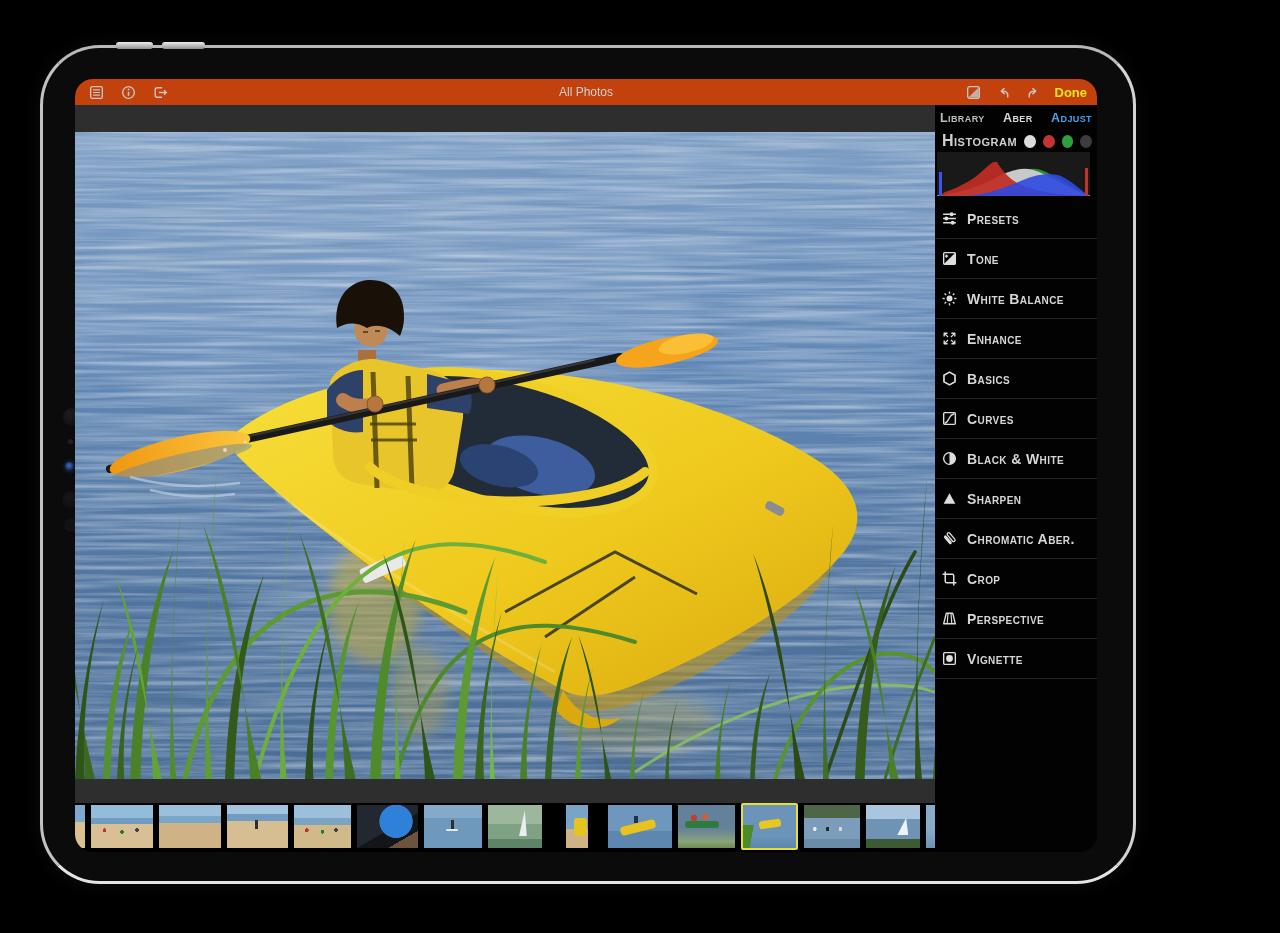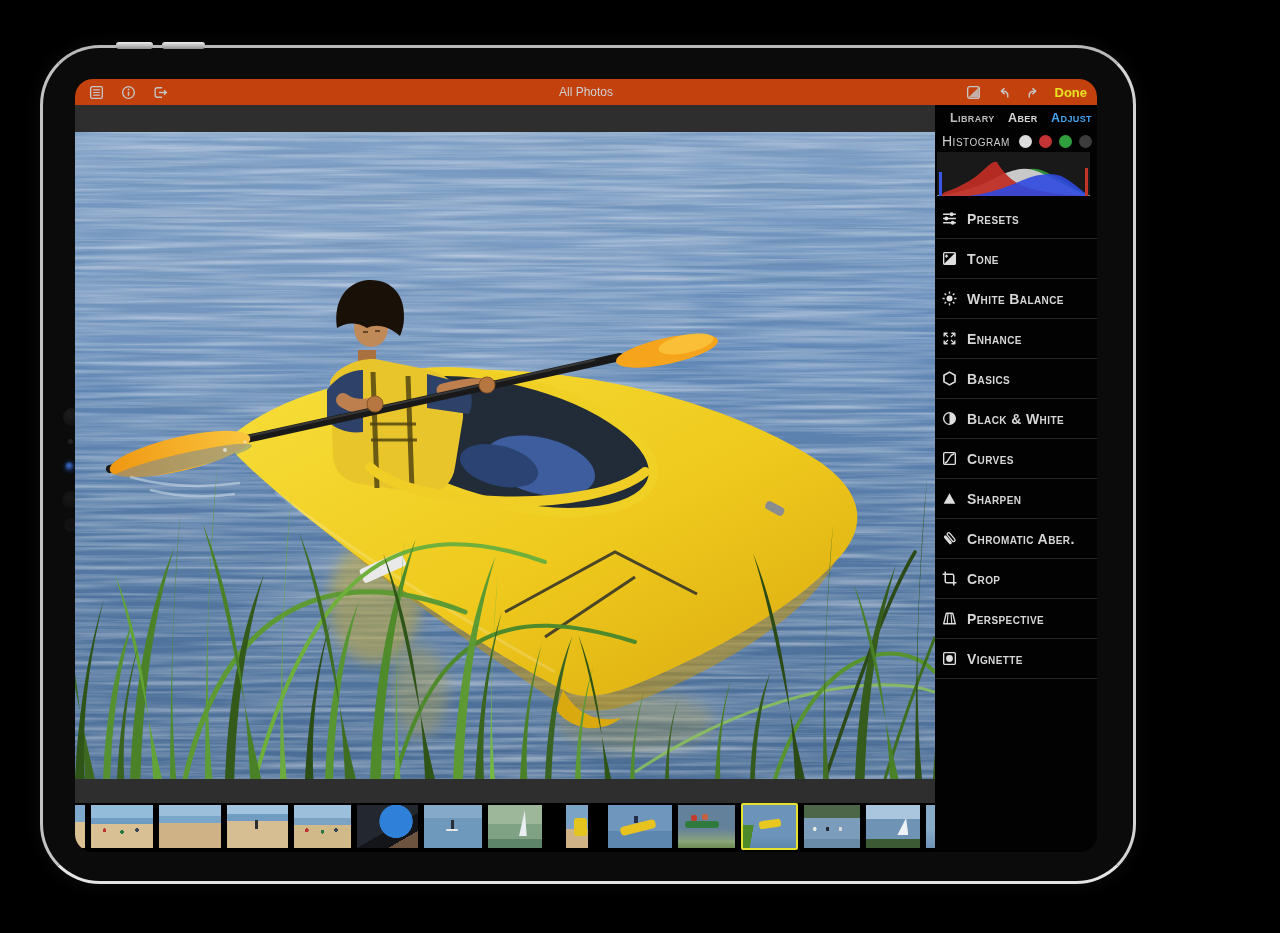--- a/index.html
+++ b/index.html
@@ -72,27 +72,27 @@
       radial-gradient(circle 2px at 12% 50%,#e8e8e8 0 90%,rgba(0,0,0,0)),
       radial-gradient(circle 2px at 45% 50%,#23282e 0 90%,rgba(0,0,0,0)),
       radial-gradient(circle 2px at 78% 50%,#d8d8d8 0 90%,rgba(0,0,0,0));}
   .ssail{left:58%;top:30%;width:11px;height:17px;background:#eef2f5;clip-path:polygon(0 100%,80% 0,100% 100%);}
   .specks{left:10%;top:52%;width:80%;height:8px;background:
       radial-gradient(circle 2px at 15% 40%,#b33 0 90%,rgba(0,0,0,0)),
       radial-gradient(circle 2px at 50% 60%,#274 0 90%,rgba(0,0,0,0)),
       radial-gradient(circle 2px at 80% 40%,#345 0 90%,rgba(0,0,0,0));}
   
   .sidebar{width:162px;background:#020202;color:#d8d8d8;}
-  .tabs{height:25px;display:flex;align-items:center;justify-content:space-between;padding:0 5px 0 15px;
+  .tabs{height:25px;display:flex;align-items:center;justify-content:space-between;padding:0 5px 0 5px;
     font-size:12.5px;font-weight:600;font-variant-caps:small-caps;letter-spacing:.4px;}
   .tab{cursor:pointer;color:#bdbdbd;}
   .tab.b{color:#d8d8d8;}
   .tab.active{color:#46a3ee;}
   .histo-row{height:22px;display:flex;align-items:center;padding:0 5px 0 7px;}
-  .histo-label{font-size:14px;font-weight:400;font-variant-caps:small-caps;letter-spacing:.5px;color:#cfcfcf;flex:1;}
+  .histo-label{font-size:16px;font-weight:700;font-variant-caps:small-caps;letter-spacing:.5px;color:#cfcfcf;flex:1;}
   .chan{width:13px;height:13px;border-radius:50%;margin-left:7px;cursor:pointer;}
   .histo-box{margin:0 4px 0 2px;width:153px;height:44px;background:#191919;border-bottom:1px solid #8a8a8a;}
   .adj-list{margin-top:3px;}
   .adj-item{height:40px;display:flex;align-items:center;gap:9px;padding-left:6px;
     border-bottom:1px solid #262626;cursor:pointer;}
   .adj-ic{width:17px;height:17px;color:#dedede;flex:0 0 auto;}
   .adj-label{font-size:14px;font-weight:600;font-variant-caps:small-caps;letter-spacing:.4px;color:#d6d6d6;white-space:nowrap;}
 </style>
 </head>
 <body>
@@ -391,31 +391,31 @@
             <span class="adj-label">Enhance</span>
           </div>
           <div class="adj-item">
             <svg class="adj-ic" viewBox="0 0 16 16" fill="none" stroke="currentColor" stroke-width="1.6" stroke-linejoin="round">
               <polygon points="8,2 13.2,5 13.2,11 8,14 2.8,11 2.8,5"></polygon>
             </svg>
             <span class="adj-label">Basics</span>
           </div>
           <div class="adj-item">
             <svg class="adj-ic" viewBox="0 0 16 16" fill="none" stroke="currentColor" stroke-width="1.3">
+              <rect x="2.5" y="2.5" width="11" height="11" rx="1"></rect>
+              <path d="M3.5 12.5c2.5-.5 3.5-3.5 4.5-5.5s2.5-3 4.5-3.5"></path>
+            </svg>
+            <span class="adj-label">Curves</span>
+          </div>
+          <div class="adj-item">
+            <svg class="adj-ic" viewBox="0 0 16 16" fill="none" stroke="currentColor" stroke-width="1.3">
               <circle cx="8" cy="8" r="5.5"></circle>
               <path d="M8 2.5a5.5 5.5 0 0 1 0 11z" fill="currentColor" stroke="none"></path>
             </svg>
             <span class="adj-label">Black &amp; White</span>
-          </div>
-          <div class="adj-item">
-            <svg class="adj-ic" viewBox="0 0 16 16" fill="none" stroke="currentColor" stroke-width="1.3">
-              <rect x="2.5" y="2.5" width="11" height="11" rx="1"></rect>
-              <path d="M3.5 12.5c2.5-.5 3.5-3.5 4.5-5.5s2.5-3 4.5-3.5"></path>
-            </svg>
-            <span class="adj-label">Curves</span>
           </div>
           <div class="adj-item">
             <svg class="adj-ic" viewBox="0 0 16 16">
               <polygon points="8,3 13.5,13 2.5,13" fill="currentColor"></polygon>
             </svg>
             <span class="adj-label">Sharpen</span>
           </div>
           <div class="adj-item">
             <svg class="adj-ic" viewBox="0 0 16 16" fill="none" stroke="currentColor" stroke-width="1.2">
               <g transform="rotate(-40 8 8)">

